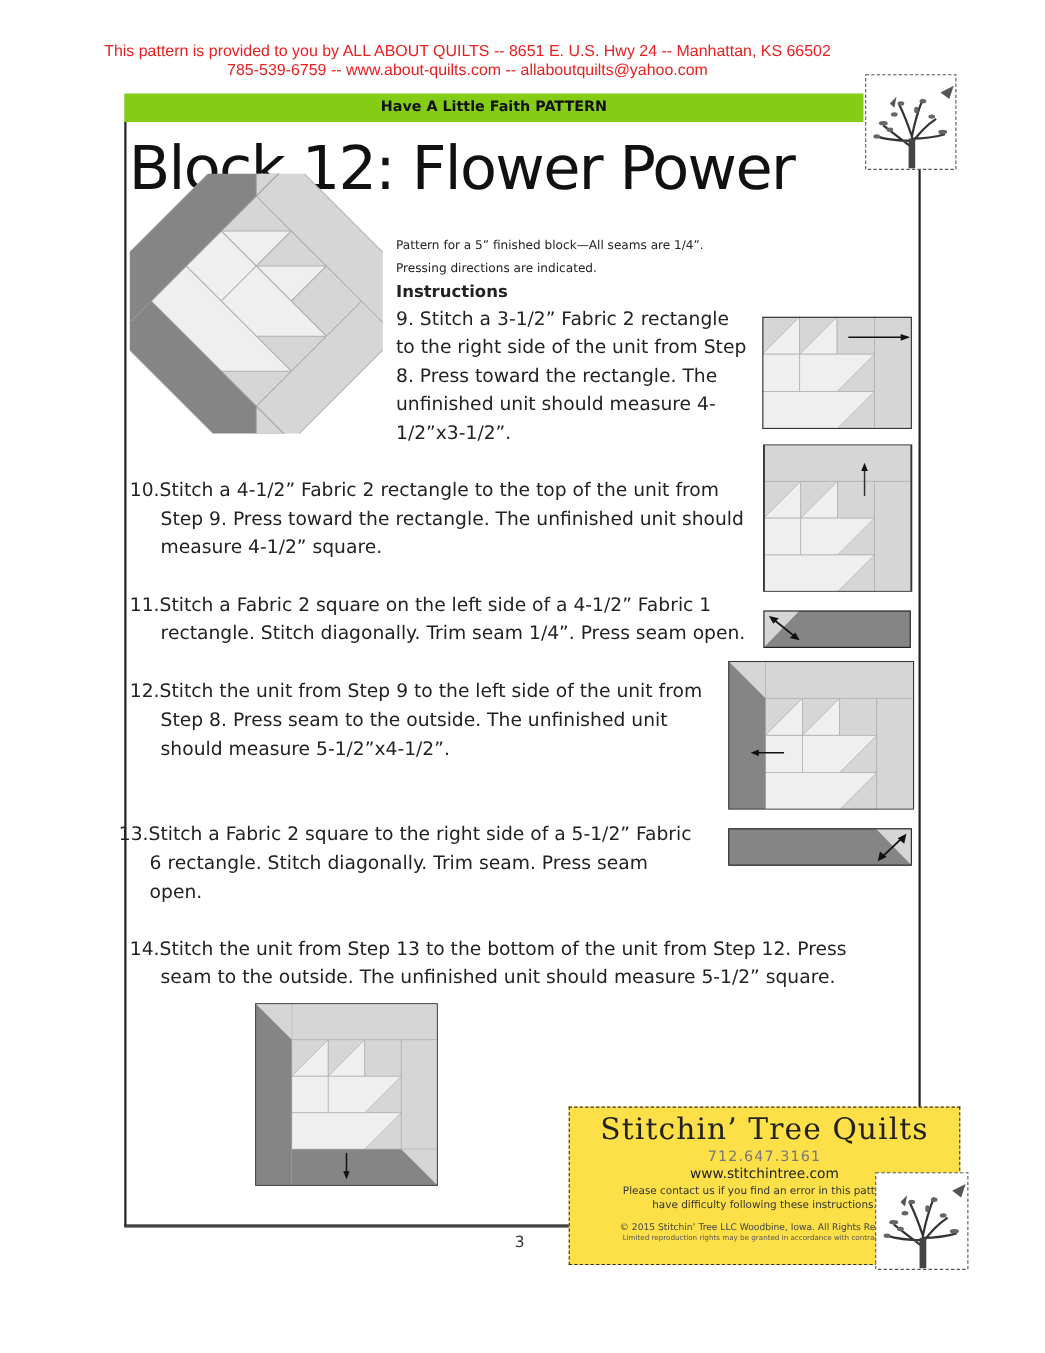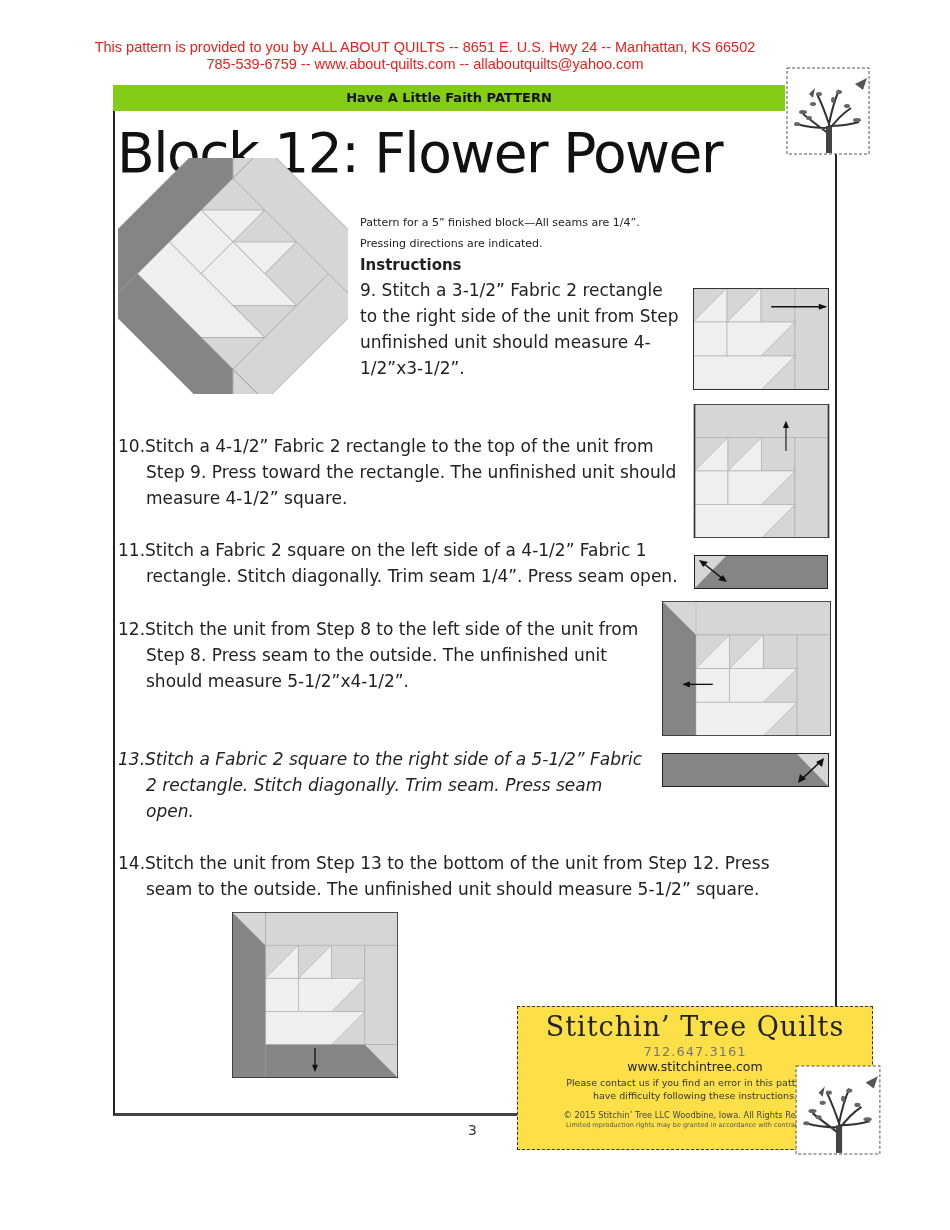--- a/index.html
+++ b/index.html
@@ -69,44 +69,45 @@
 <div class="abs hand intro">
   <div>Pattern for a 5” finished block—All seams are 1/4”.</div>
   <div>Pressing directions are indicated.</div>
 </div>
 
 <div class="abs hand instr-h">Instructions</div>
 
 <div class="abs hand step" style="left:360px;top:277px;">
   <div>9.  Stitch a 3-1/2” Fabric 2 rectangle</div>
   <div>to the right side of the unit from Step</div>
+  <div>8.  Press toward the rectangle.  The</div>
   <div>unfinished unit should measure 4-</div>
   <div>1/2”x3-1/2”.</div>
 </div>
 
 <div class="abs hand step" style="left:118px;top:433px;">
   <div>10.Stitch a 4-1/2” Fabric 2 rectangle to the top of the unit from</div>
   <span class="rest">Step 9.  Press toward the rectangle.  The unfinished unit should</span>
   <span class="rest">measure 4-1/2” square.</span>
 </div>
 
 <div class="abs hand step" style="left:118px;top:537px;">
   <div>11.Stitch a Fabric 2 square on the left side of a 4-1/2” Fabric 1</div>
   <span class="rest">rectangle.  Stitch diagonally.  Trim seam 1/4”.  Press seam open.</span>
 </div>
 
 <div class="abs hand step" style="left:118px;top:616px;">
-  <div>12.Stitch the unit from Step 8 to the left side of the unit from</div>
+  <div>12.Stitch the unit from Step 9 to the left side of the unit from</div>
   <span class="rest">Step 8.  Press seam to the outside.  The unfinished unit</span>
   <span class="rest">should measure 5-1/2”x4-1/2”.</span>
 </div>
 
-<div class="abs hand step" style="left:118px;top:746px;font-style:italic;">
+<div class="abs hand step" style="left:108px;top:746px;">
   <div>13.Stitch a Fabric 2 square to the right side of a 5-1/2” Fabric</div>
-  <span class="rest">2 rectangle.  Stitch diagonally.  Trim seam.  Press seam</span>
+  <span class="rest">6 rectangle.  Stitch diagonally.  Trim seam.  Press seam</span>
   <span class="rest">open.</span>
 </div>
 
 <div class="abs hand step" style="left:118px;top:850px;">
   <div>14.Stitch the unit from Step 13 to the bottom of the unit from Step 12.  Press</div>
   <span class="rest">seam to the outside.  The unfinished unit should measure 5-1/2” square.</span>
 </div>
 
 <svg width="0" height="0" style="position:absolute">
   <defs>

